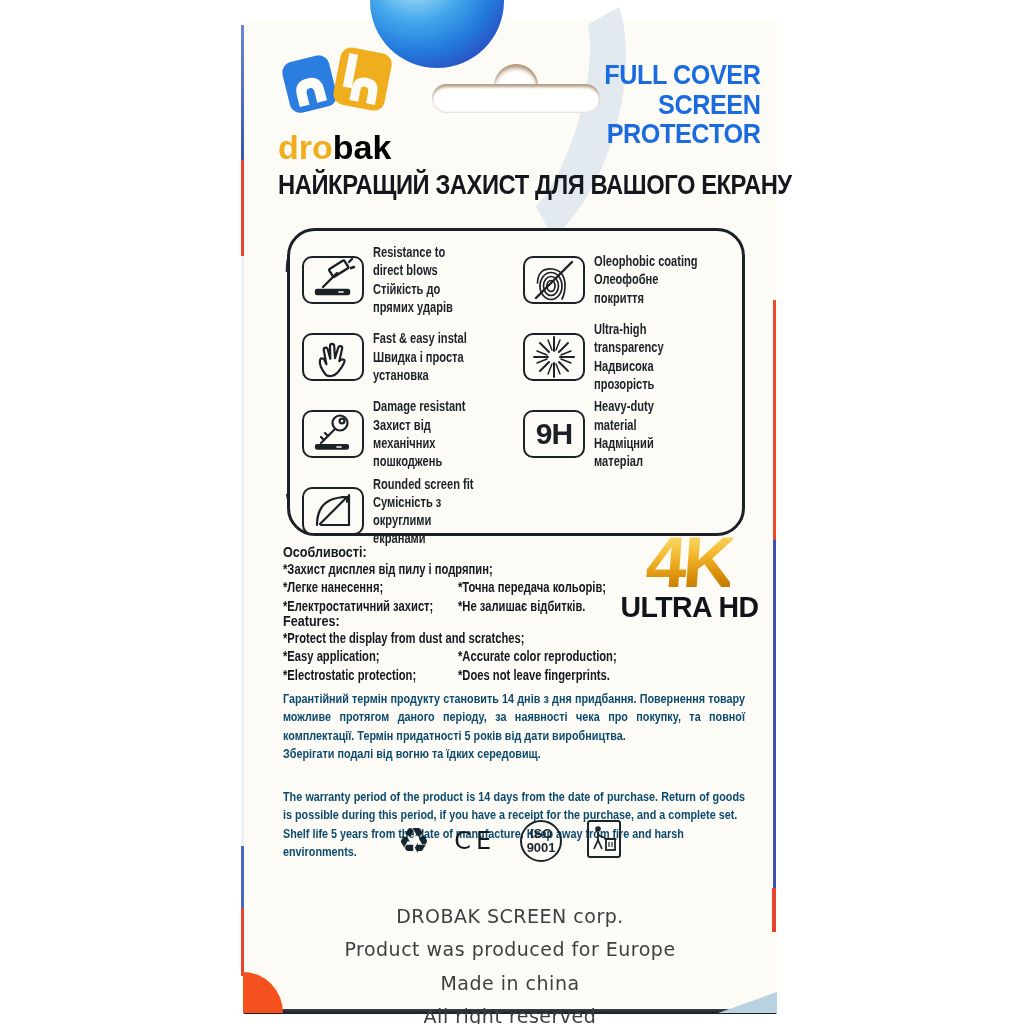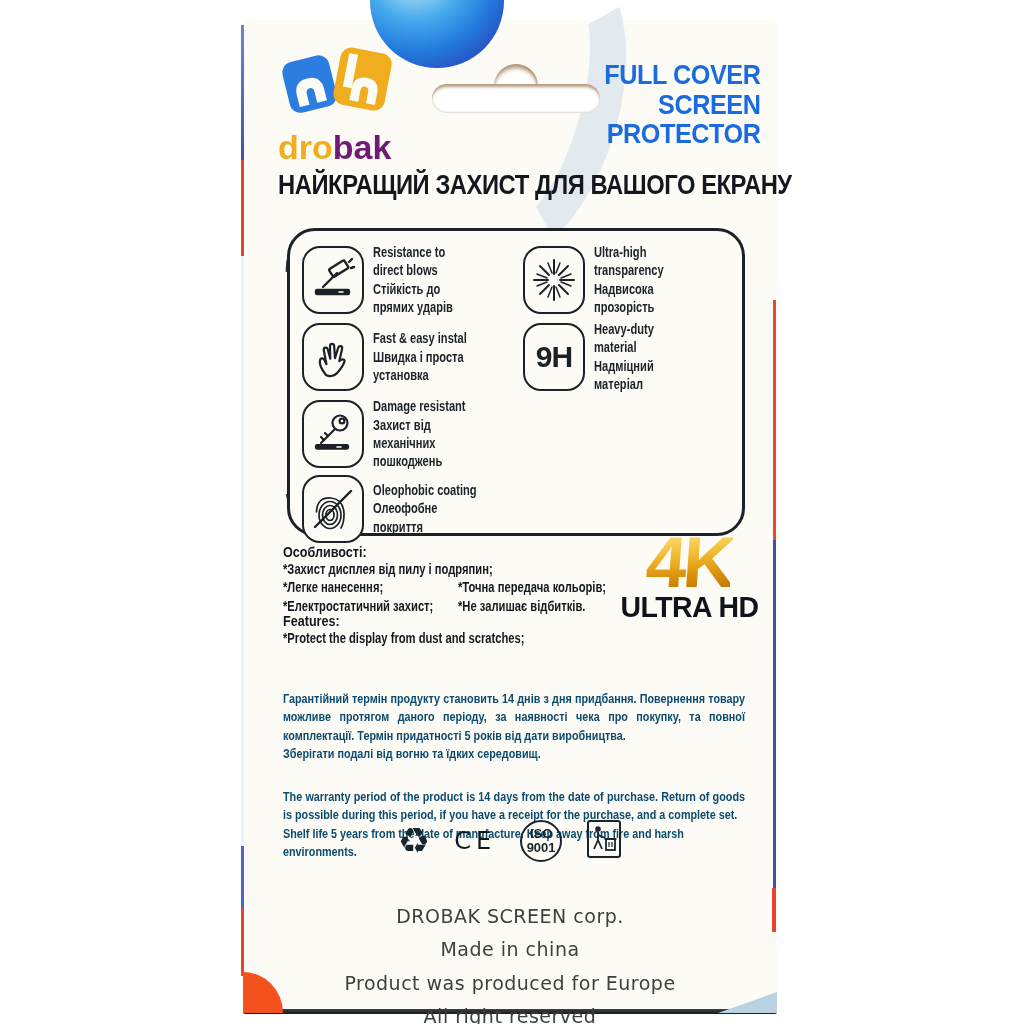--- a/index.html
+++ b/index.html
@@ -59,21 +59,21 @@
     position:absolute;left:432px;top:84px;width:168px;height:29px;border-radius:15px;
     background:#fff;box-shadow:inset 0 4px 3px -1px rgba(132,92,48,.6), inset 0 -1px 2px rgba(132,92,48,.25);
   }
   
   .logo{position:absolute;left:276px;top:42px;z-index:4;}
   .logo-text{
     position:absolute;left:278px;top:128px;z-index:4;
     font-size:34px;font-weight:700;letter-spacing:0;
   }
   .logo-text .dro{color:#f0ad1d;}
-  .logo-text .bak{color:#701a75;text-align:center;}
+  .logo-text .bak{color:#000000;text-align:center;}
   .product-title{
     position:absolute;right:264px;top:60px;z-index:4;
     color:#1a6be0;font-size:28px;font-weight:800;line-height:1.06;
     text-align:right;white-space:pre-line;
     transform:scaleX(.9);transform-origin:right top;letter-spacing:-.5px;
   }
   .tagline-wrap{position:absolute;left:243px;top:170px;width:534px;text-align:center;z-index:4;}
   .tagline{
     display:inline-block;font-size:27px;font-weight:800;color:#14181e;
     white-space:nowrap;transform:scaleX(.88);transform-origin:center;letter-spacing:-.5px;
@@ -82,21 +82,21 @@
   .feature-box{
     position:absolute;left:287px;top:228px;width:458px;height:308px;
     background:#fcfbf6;border:3px solid #1c2127;border-radius:28px;
     box-sizing:border-box;z-index:3;
     display:grid;grid-template-columns:1fr 1fr;grid-auto-flow:column;
     grid-template-rows:repeat(4,1fr);
     padding:12px 6px 10px 12px;column-gap:8px;row-gap:4px;
   }
   .feat{display:flex;align-items:center;}
   .feat-icon{
-    flex:0 0 62px;width:62px;height:68px;border:2.5px solid #1c2127;border-radius:18px;
+    flex:0 0 62px;width:62px;height:48px;border:2.5px solid #1c2127;border-radius:10px;
     box-sizing:border-box;display:flex;align-items:center;justify-content:center;
     margin-right:9px;background:#fcfbf6;
   }
   .feat-icon svg{display:block;}
   .nine-h{font-size:30px;font-weight:600;color:#1c2127;letter-spacing:-1px;}
   .feat-text{width:136%;transform:scaleX(.74);transform-origin:left center;}
   .feat-en,.feat-uk{font-size:15px;font-weight:700;color:#1c2127;line-height:1.22;}
   
   .list{position:absolute;left:283px;z-index:4;width:360px;}
   .list-uk{top:543px;}
@@ -238,20 +238,34 @@
         <rect x="7" y="35" width="32" height="3.6" rx="1" fill="#1c2127"></rect>
         <line x1="28" y1="37" x2="32" y2="37" stroke="#fcfbf6" stroke-width="1.6"></line>
       </svg>
     </span>
     <span class="feat-text">
       <div class="feat-en">Damage resistant</div>
       <div class="feat-uk">Захист від механічних пошкоджень</div>
     </span>
   </div>
 
+  <div class="feat">
+    <span class="feat-icon">
+      <svg width="48" height="48" viewBox="0 0 48 48" fill="none" stroke="#1c2127" stroke-width="2.2" stroke-linecap="round">
+        <path d="M40 8 V38 H12"></path>
+        <path d="M8 38 Q8 10 38 10"></path>
+        <path d="M11 37 L38 10"></path>
+        <path d="M33 10 h5 v5" stroke-width="2"></path>
+      </svg>
+    </span>
+    <span class="feat-text">
+      <div class="feat-en">Rounded screen fit</div>
+      <div class="feat-uk">Сумісність з округлими екранами</div>
+    </span>
+  </div>
 
   <div class="feat">
     <span class="feat-icon">
       <svg width="48" height="48" viewBox="0 0 48 48" fill="none" stroke="#1c2127" stroke-width="1.7" stroke-linecap="round">
         <ellipse cx="21" cy="30" rx="4" ry="5.5"></ellipse>
         <ellipse cx="21" cy="30" rx="7.5" ry="9.5"></ellipse>
         <ellipse cx="21" cy="30" rx="11" ry="13.5"></ellipse>
         <path d="M7.5 27 Q8 12 22 13 Q34 14 35 28 Q35.3 37 32 43"></path>
         <line x1="6" y1="42" x2="42" y2="6" stroke-width="2.4"></line>
       </svg>
@@ -315,20 +329,30 @@
     <div>
       <div class="list-line">*Точна передача кольорів;</div>
       <div class="list-line">*Не залишає відбитків.</div>
     </div>
   </div>
 </div>
 
 <div class="list list-en">
   <div class="list-head">Features:</div>
   <div class="list-line">*Protect the display from dust and scratches;</div>
+  <div class="list-cols">
+    <div class="list-col1">
+      <div class="list-line">*Easy application;</div>
+      <div class="list-line">*Electrostatic protection;</div>
+    </div>
+    <div>
+      <div class="list-line">*Accurate color reproduction;</div>
+      <div class="list-line">*Does not leave fingerprints.</div>
+    </div>
+  </div>
 </div>
 
 <div class="badge-4k">
   <div><span class="four-k">4K</span></div>
   <div><span class="ultra-hd">ULTRA HD</span></div>
 </div>
 
 <div class="warranty w-uk">
   <div class="w-par">Гарантійний термін продукту становить 14 днів з дня придбання. Повернення товару можливе протягом даного періоду, за наявності чека про покупку, та повної комплектації. Термін придатності 5 років від дати виробництва.</div>
   <div class="w-line">Зберігати подалі від вогню та їдких середовищ.</div>
@@ -353,16 +377,16 @@
       <rect x="20" y="21" width="9" height="11" stroke-width="1.8"></rect>
       <line x1="18.5" y1="21" x2="30.5" y2="21" stroke-width="1.8"></line>
       <line x1="23" y1="24" x2="23" y2="29" stroke-width="1.2"></line>
       <line x1="26" y1="24" x2="26" y2="29" stroke-width="1.2"></line>
     </svg>
   </span>
 </div>
 
 <div class="footer">
   <div>DROBAK SCREEN corp.</div>
+  <div>Product was produced for Europe</div>
   <div>Made in china</div>
-  <div>Product was produced for Europe</div>
   <div>All right reserved</div>
 </div>
 
 </body></html>

